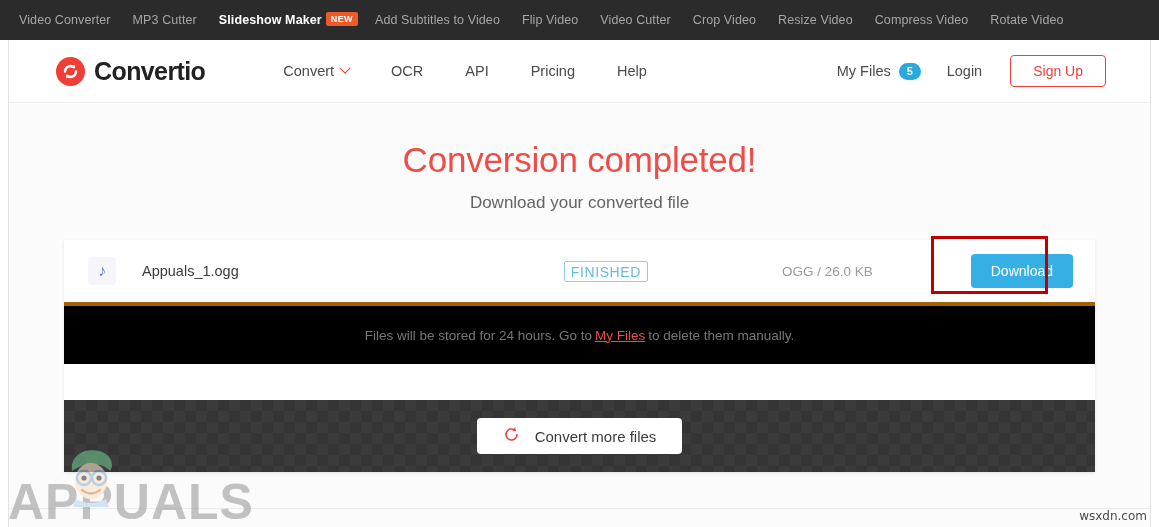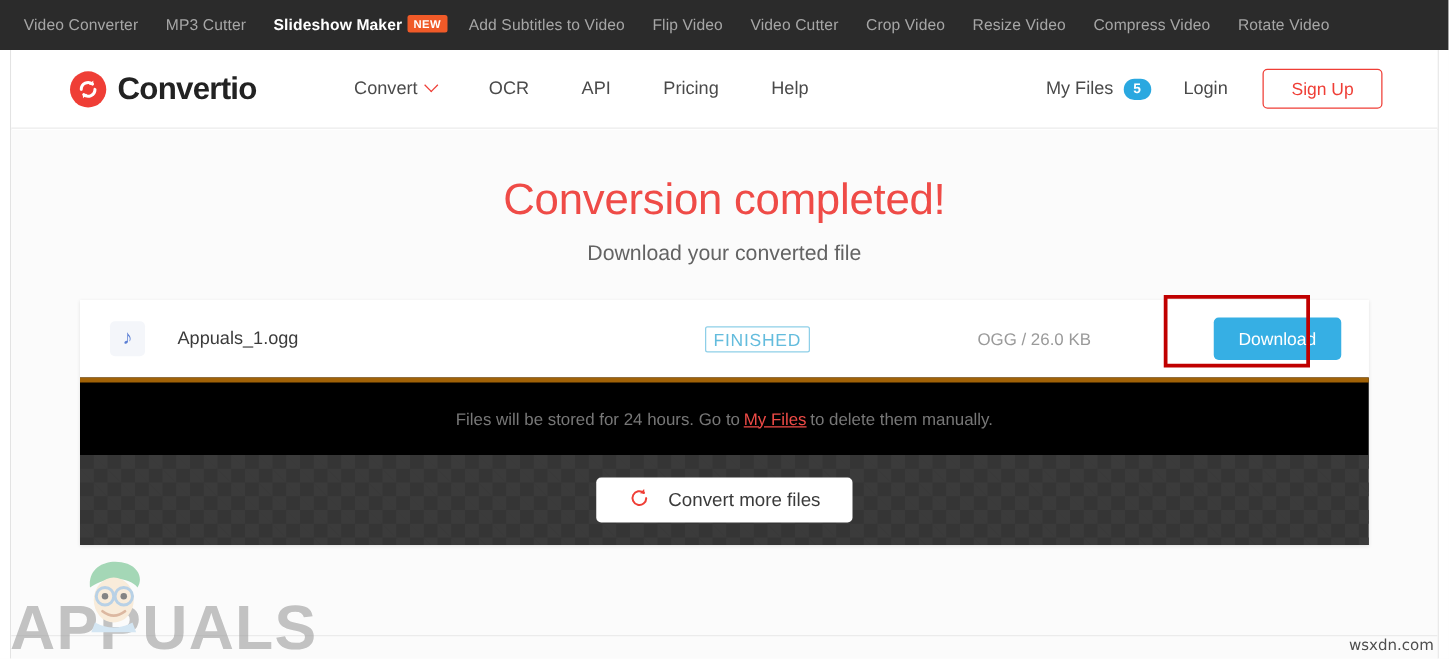--- a/index.html
+++ b/index.html
@@ -270,20 +270,21 @@
     height: 72px;
     background-color: #353535;
     background-image:
       linear-gradient(45deg, #3b3b3b 25%, transparent 25%, transparent 75%, #3b3b3b 75%),
       linear-gradient(45deg, #3b3b3b 25%, transparent 25%, transparent 75%, #3b3b3b 75%);
     background-size: 22px 22px;
     background-position: 0 0, 11px 11px;
     display: flex;
     align-items: center;
     justify-content: center;
+    margin-top: 36px;
   }
   .convert-more {
     background: #ffffff;
     border: none;
     border-radius: 4px;
     height: 36px;
     padding: 0 26px;
     display: flex;
     align-items: center;
     gap: 15px;

